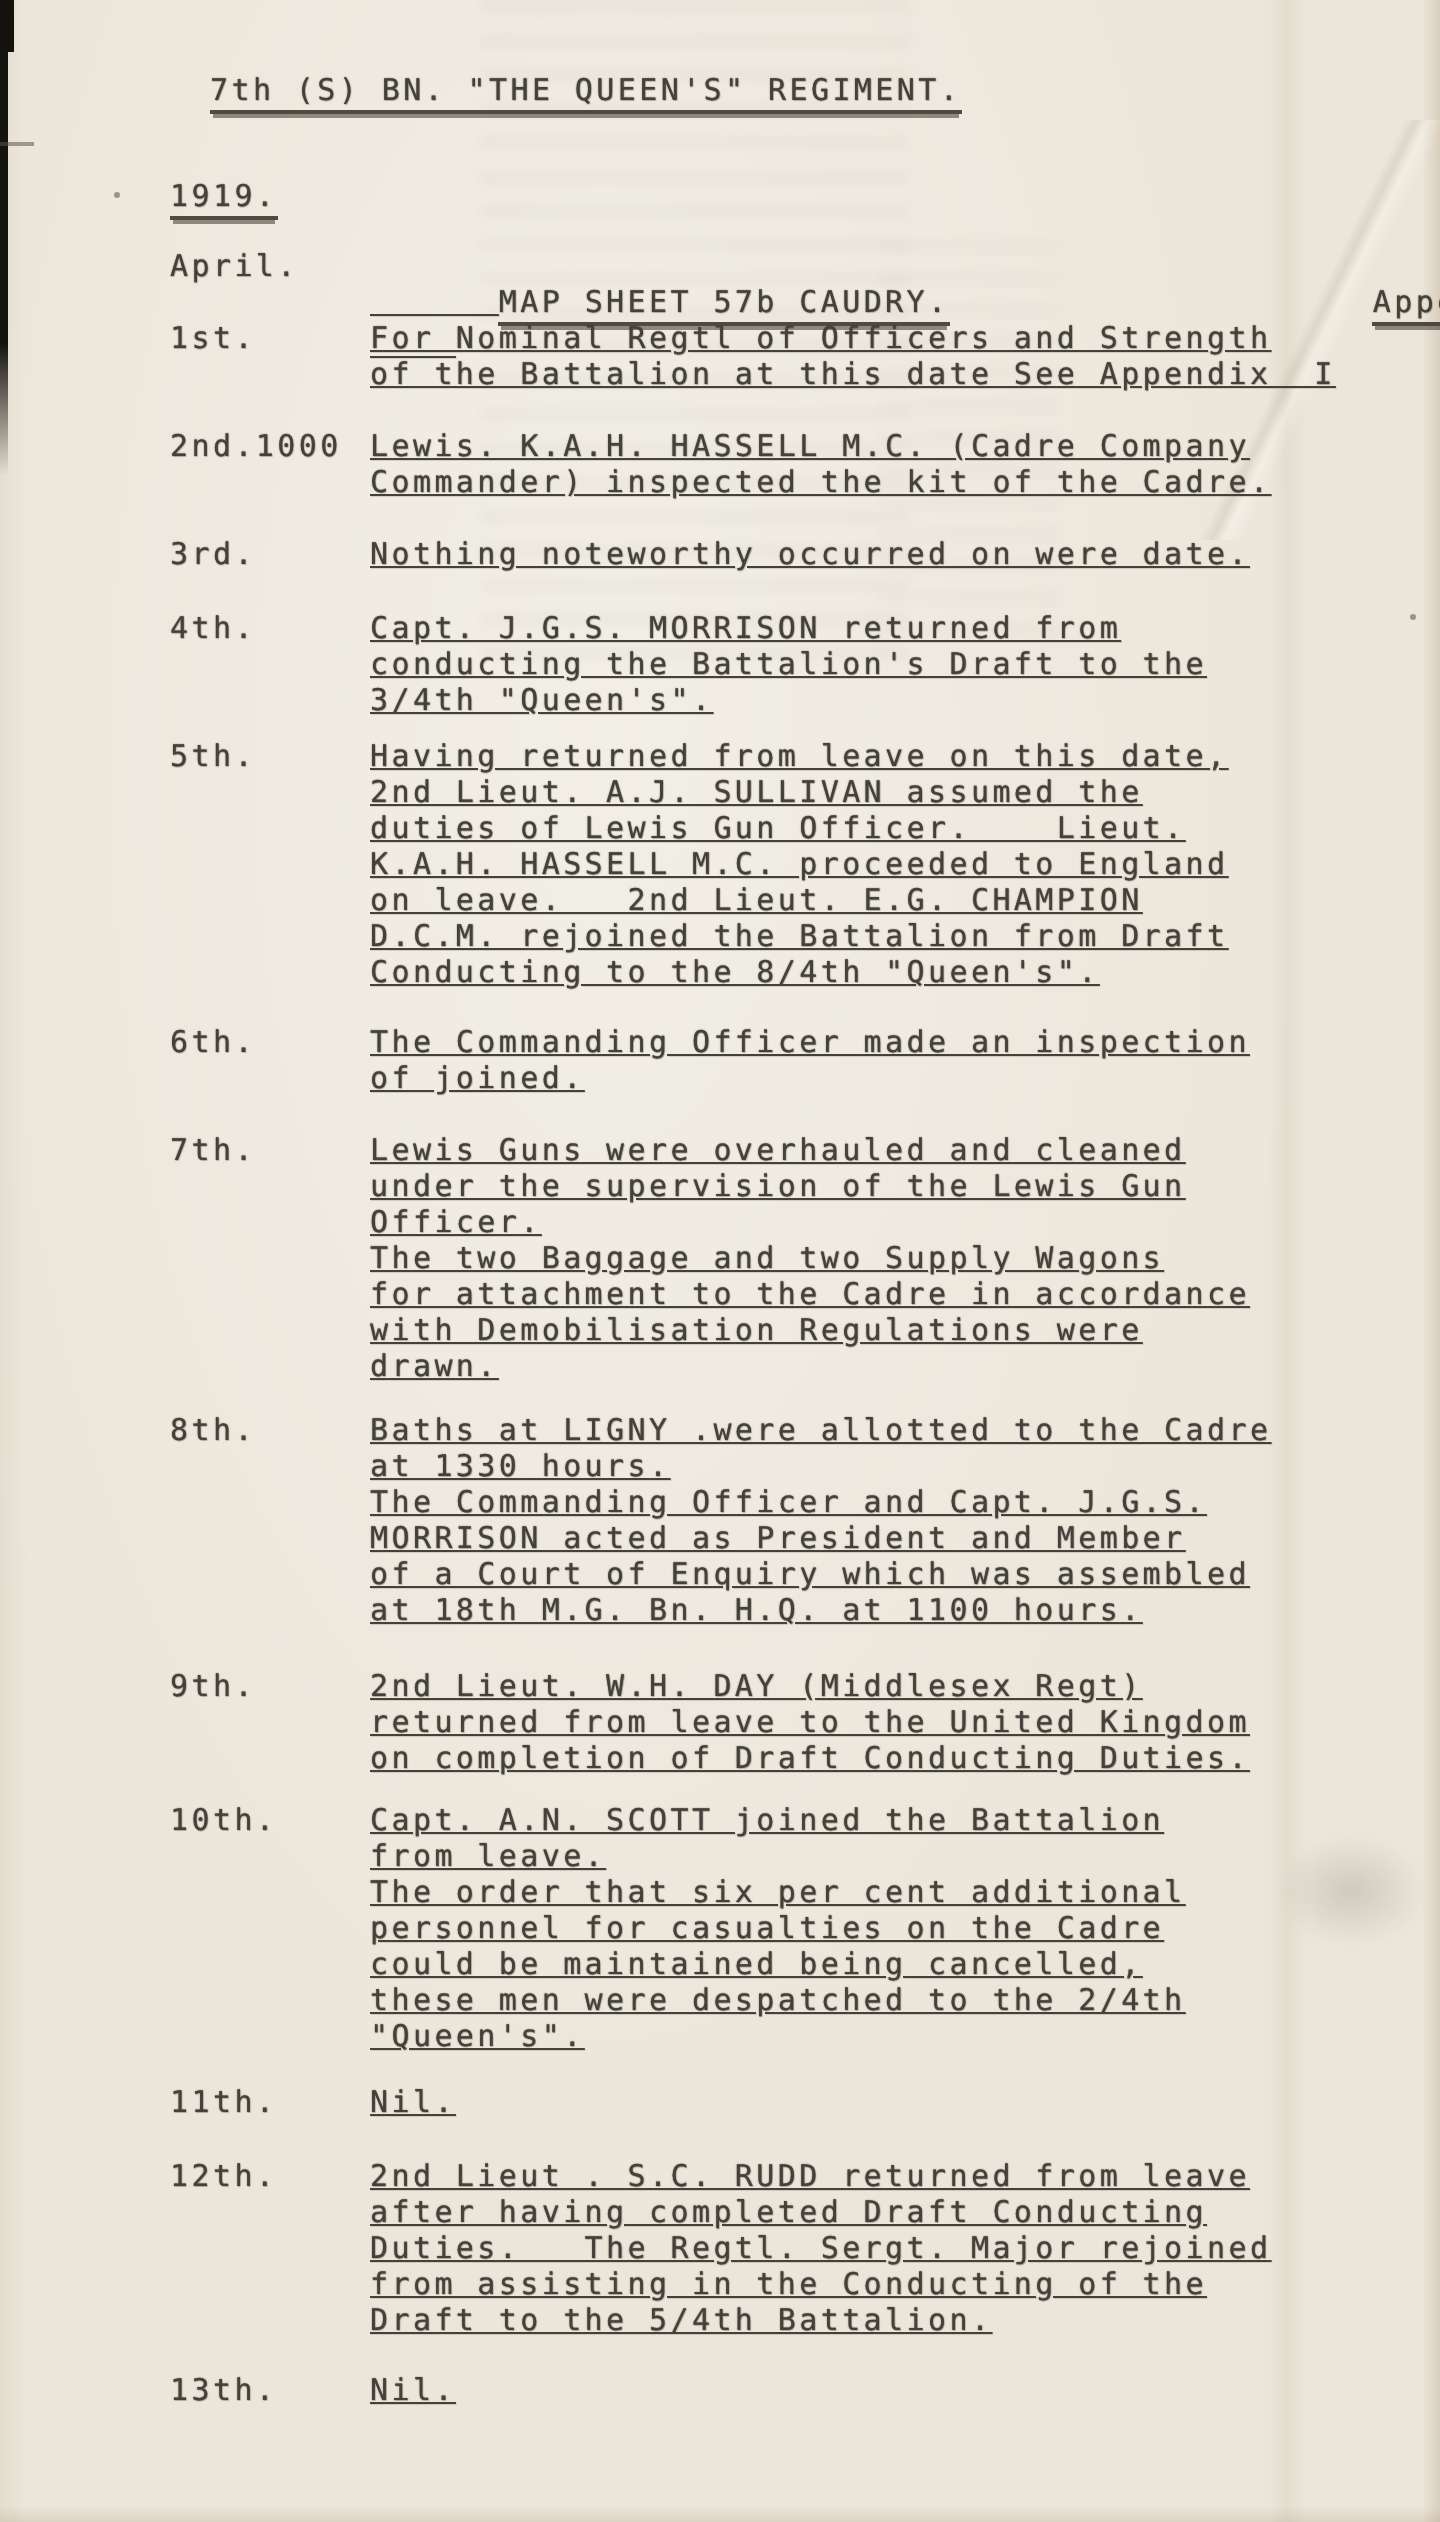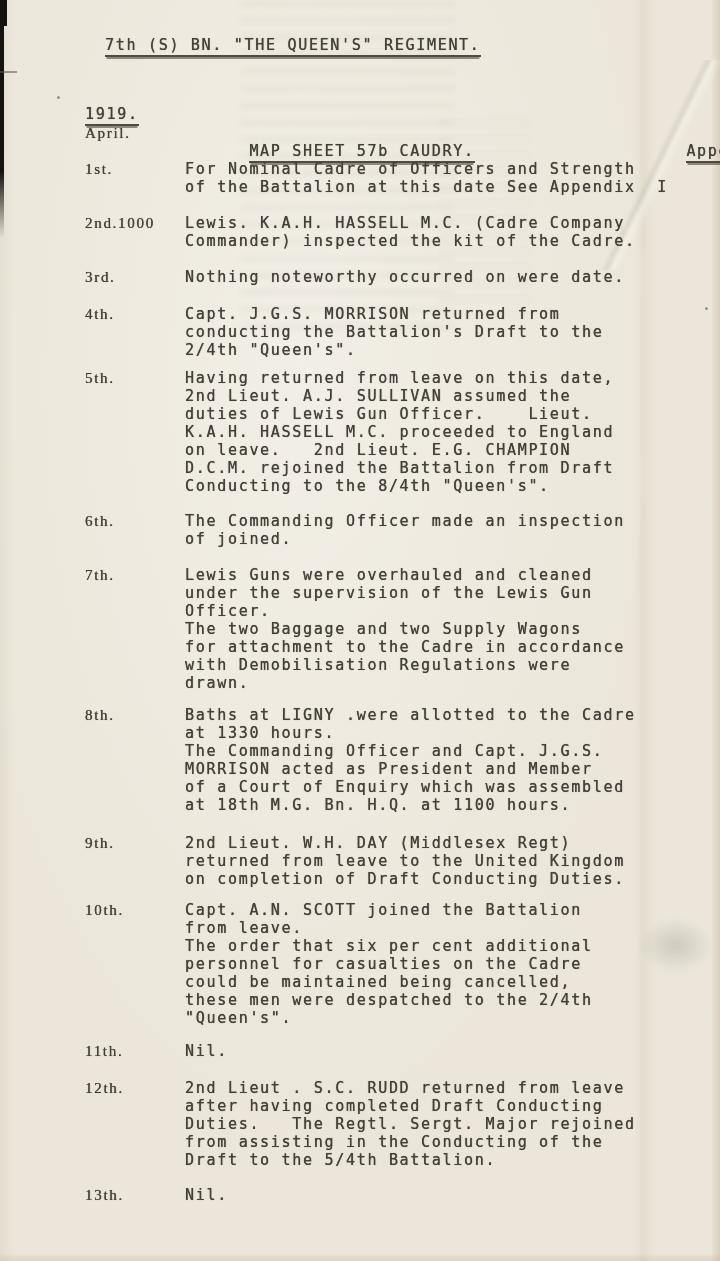--- a/index.html
+++ b/index.html
@@ -15,22 +15,22 @@
       linear-gradient(90deg,  rgba(170,158,138,0.12), rgba(170,158,138,0) 14px),
       #ebe6d9;
     font-family:"DejaVu Sans Mono","Liberation Mono",monospace;
     font-size:15px;
     line-height:18px;
     letter-spacing:1.7px;
     color:#44403a;
     text-shadow:0 0 0.7px rgba(68,64,58,0.85), 0.4px 0.4px 0 rgba(68,64,58,0.22);
   }
   .entry,.hdr{position:absolute;left:0;width:720px;}
-  .date{position:absolute;left:85px;top:0;white-space:pre;font-family:Liberation Serif, serif;}
-  .body{position:absolute;left:185px;top:0;width:505px;white-space:pre-wrap;}
+  .date{position:absolute;left:85px;top:0;white-space:pre;}
+  .body{position:absolute;left:185px;top:0;width:505px;white-space:pre-wrap;text-decoration:underline;}
   .appendix{position:absolute;left:622px;top:0;white-space:pre;}
   .u{
     display:inline-block;
     padding-bottom:1px;
     border-bottom:2px solid rgba(62,56,48,0.9);
     box-shadow:0 3.5px 0 -1.5px rgba(62,56,48,0.55);
   }
   
   .edge-black{position:absolute;left:0;top:0;width:4px;height:238px;
     background:linear-gradient(180deg,#15130f 0 72%,rgba(21,19,15,0) 100%);}
@@ -67,54 +67,54 @@
   <div class="dot" style="left:57px;top:96px"></div>
   <div class="dot" style="left:705px;top:307px"></div>
 
   <div class="hdr" style="top:36px">
     <div style="position:absolute;left:105px;top:0">
       <span class="u">7th (S) BN. "THE QUEEN'S" REGIMENT.</span>
     </div>
   </div>
 
   <div class="hdr" style="top:89px">
-    <div style="position:absolute;left:85px;top:16px">
+    <div style="position:absolute;left:85px;top:0">
       <span class="u">1919.</span>
     </div>
   </div>
 
   <div class="hdr" style="top:124px">
     <div class="date">April.</div>
     <div class="body">
       <span class="u">MAP SHEET 57b CAUDRY.</span>
     </div>
     <div class="appendix">
       <span class="u">Appendix.</span>
     </div>
   </div>
 
   <div class="entry" style="top:160px">
     <div class="date">1st.</div>
-    <div class="body">For Nominal Cadre of Officers and Strength
+    <div class="body">For Nominal Regtl of Officers and Strength
 of the Battalion at this date See Appendix  I</div>
   </div>
   <div class="entry" style="top:214px">
     <div class="date">2nd.1000</div>
     <div class="body">Lewis. K.A.H. HASSELL M.C. (Cadre Company
 Commander) inspected the kit of the Cadre.</div>
   </div>
   <div class="entry" style="top:268px">
     <div class="date">3rd.</div>
     <div class="body">Nothing noteworthy occurred on were date.</div>
   </div>
   <div class="entry" style="top:305px">
     <div class="date">4th.</div>
     <div class="body">Capt. J.G.S. MORRISON returned from
 conducting the Battalion's Draft to the
-2/4th "Queen's".</div>
+3/4th "Queen's".</div>
   </div>
   <div class="entry" style="top:369px">
     <div class="date">5th.</div>
     <div class="body">Having returned from leave on this date,
 2nd Lieut. A.J. SULLIVAN assumed the
 duties of Lewis Gun Officer.    Lieut.
 K.A.H. HASSELL M.C. proceeded to England
 on leave.   2nd Lieut. E.G. CHAMPION
 D.C.M. rejoined the Battalion from Draft
 Conducting to the 8/4th "Queen's".</div>

